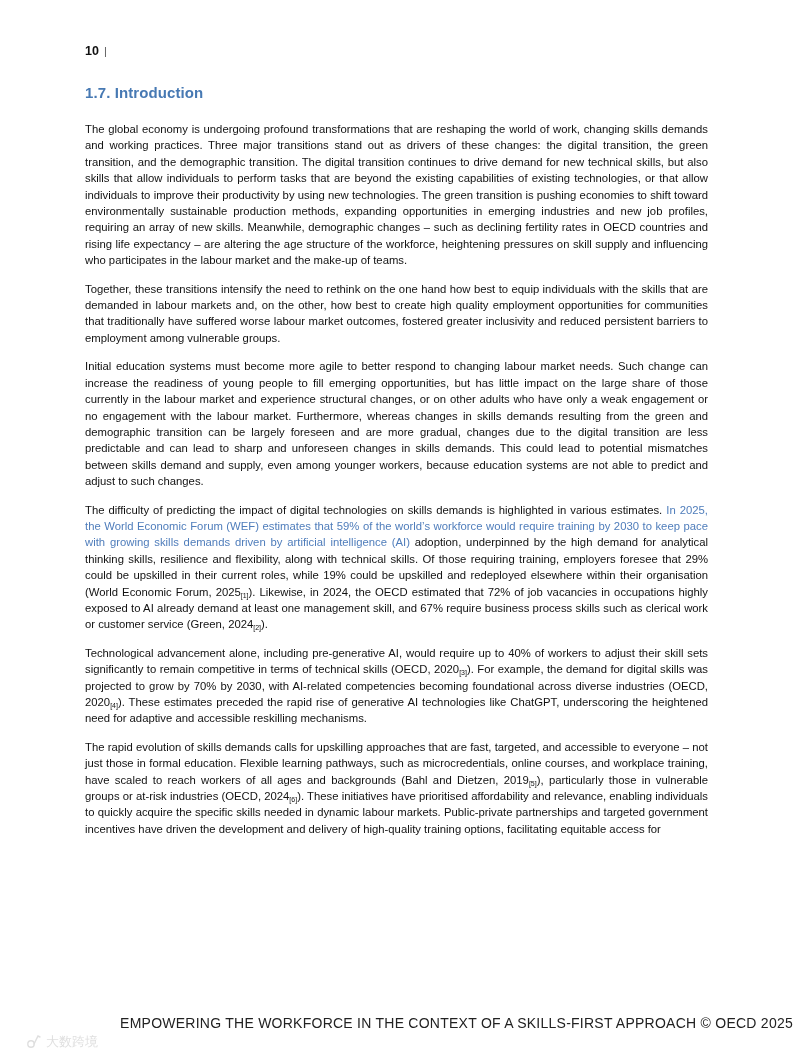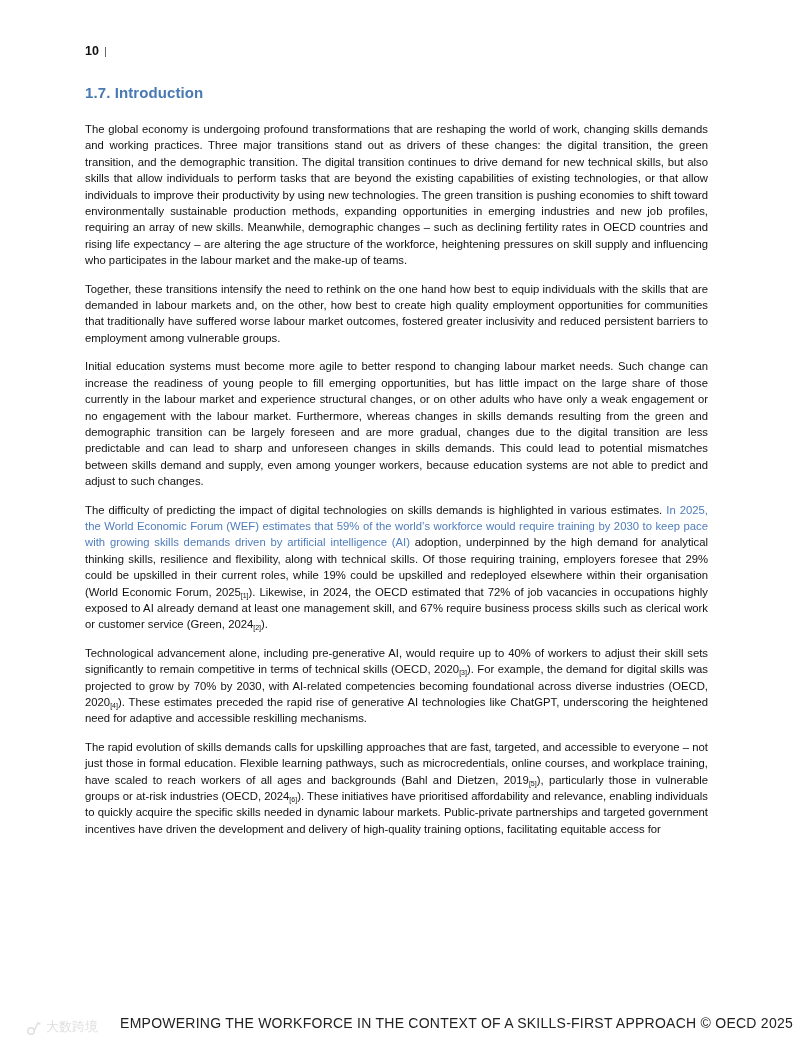--- a/index.html
+++ b/index.html
@@ -64,23 +64,23 @@
     bottom: 26px;
     text-align: right;
     font-size: 14px;
     letter-spacing: 0.25px;
     color: #222222;
     margin-top: 36px;
   }
   .watermark {
     position: absolute;
     left: 26px;
-    bottom: 21px;
+    bottom: 6px;
     display: flex;
-    align-items: flex-end;
+    align-items: flex-start;
     gap: 4px;
     opacity: 0.45;
     color: #b8b8b8;
     font-size: 13px;
     user-select: none;
   }
   .watermark svg { display: block; }
   .watermark-text { color: #b8b8b8; }
 </style>
 </head>

